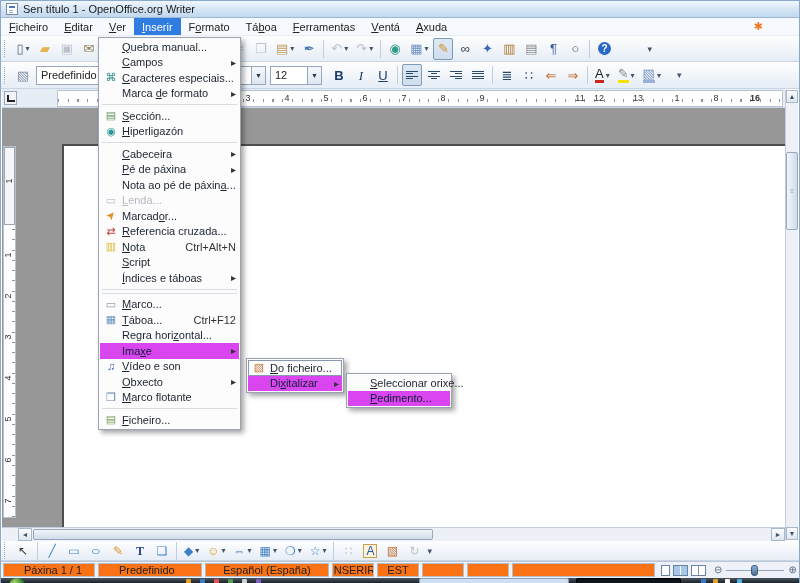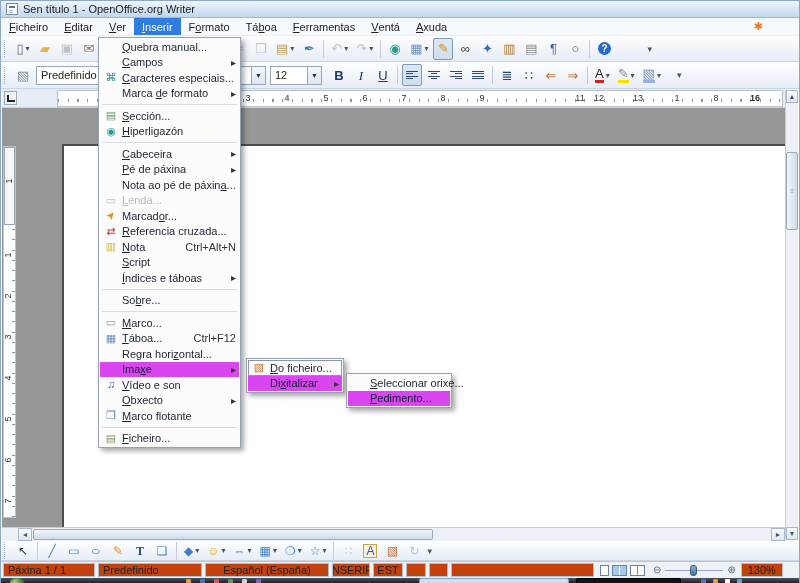--- a/index.html
+++ b/index.html
@@ -101,21 +101,21 @@
   .mi-label{flex:1}
   .mi-right{margin-left:8px;font-size:10px;color:#333}
   .menu-item.hl{background:#d946ef;color:#0d1e33}
   .menu-item.dis{color:#b4bac2}
   .menu-item.fbox{outline:1px solid #8896ae;outline-offset:-1px}
   .menu-sep{height:1px;background:#d9dde3;margin:3px 2px}
 
   
   .statusbar{position:absolute;left:0;right:0;top:560px;height:17px;background:#eef2f8;border-top:1px solid #bac6d4;
     display:flex;align-items:center;gap:3px;padding:0 2px;font-size:11px;color:#222}
-  .sb-cell{height:14px;border:1px solid #b2becb;background:#c2410c;display:flex;align-items:center;padding:0 4px;
+  .sb-cell{height:14px;border:1px solid #b2becb;background:#f97316;display:flex;align-items:center;padding:0 20px;
     white-space:nowrap;overflow:hidden;flex:none}
   .sb-cell.c{justify-content:center}
   .sb-views{display:flex;gap:3px;align-items:center;padding:0 3px;flex:none}
   .vw{height:11px;border:1px solid #6a82a2;background:#fff;flex:none}
   .vw-single{width:9px}
   .vw-multi{width:15px;background:linear-gradient(to right,#a8c8ea 0 45%,#fff 45% 55%,#a8c8ea 55%)}
   .vw-book{width:15px;background:linear-gradient(to right,#fff 0 46%,#8898ac 46% 54%,#fff 54%)}
   .sb-zoom{display:flex;align-items:center;gap:4px;flex:none;padding:0 2px}
   .zs-sign{font-size:10px;color:#5a6a80;line-height:1}
   .zs-track{position:relative;width:58px;height:1px;background:#96a4b6}
@@ -539,24 +539,20 @@
       <div class="menu-item">
         <span class="mi-icon"></span>
         <span class="mi-label"><u>S</u>cript</span>
       </div>
       <div class="menu-item">
         <span class="mi-icon"></span>
         <span class="mi-label"><u>Í</u>ndices e táboas</span>
         <span class="mi-right">▸</span>
       </div>
       <div class="menu-sep"></div>
-      <div class="menu-item">
-        <span class="mi-icon"></span>
-        <span class="mi-label">So<u>b</u>re...</span>
-      </div>
       <div class="menu-sep"></div>
       <div class="menu-item">
         <span class="mi-icon" style="color: rgb(152, 162, 176);">▭</span>
         <span class="mi-label"><u>M</u>arco...</span>
       </div>
       <div class="menu-item">
         <span class="mi-icon" style="color: rgb(111, 148, 196);">▦</span>
         <span class="mi-label"><u>T</u>áboa...</span>
         <span class="mi-right" style="font-size: 11px;">Ctrl+F12</span>
       </div>

